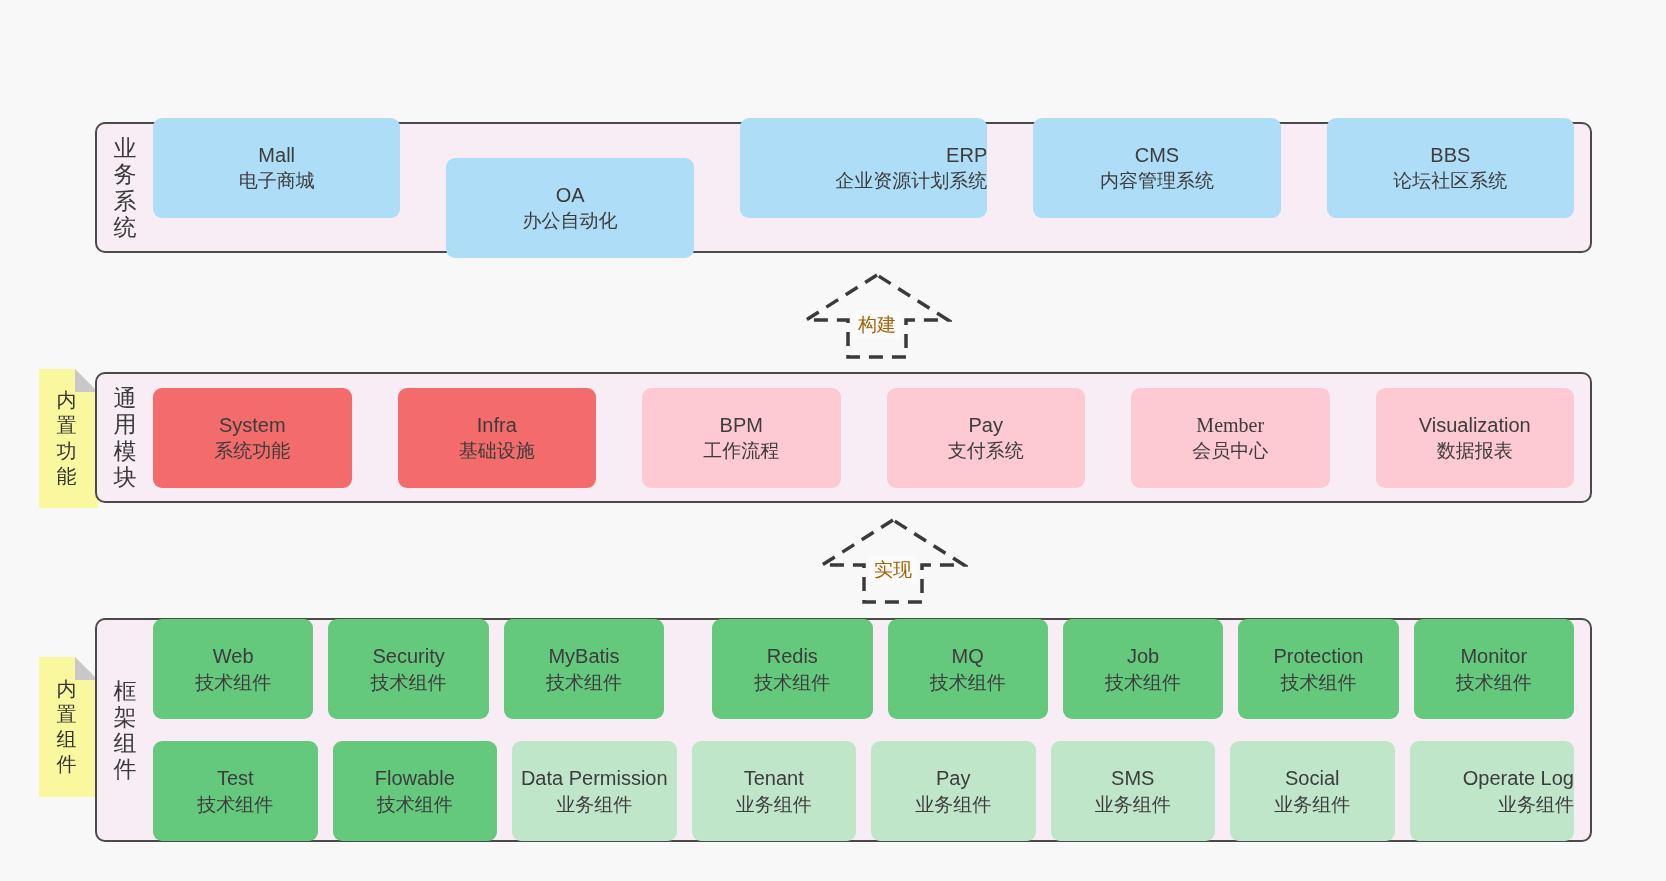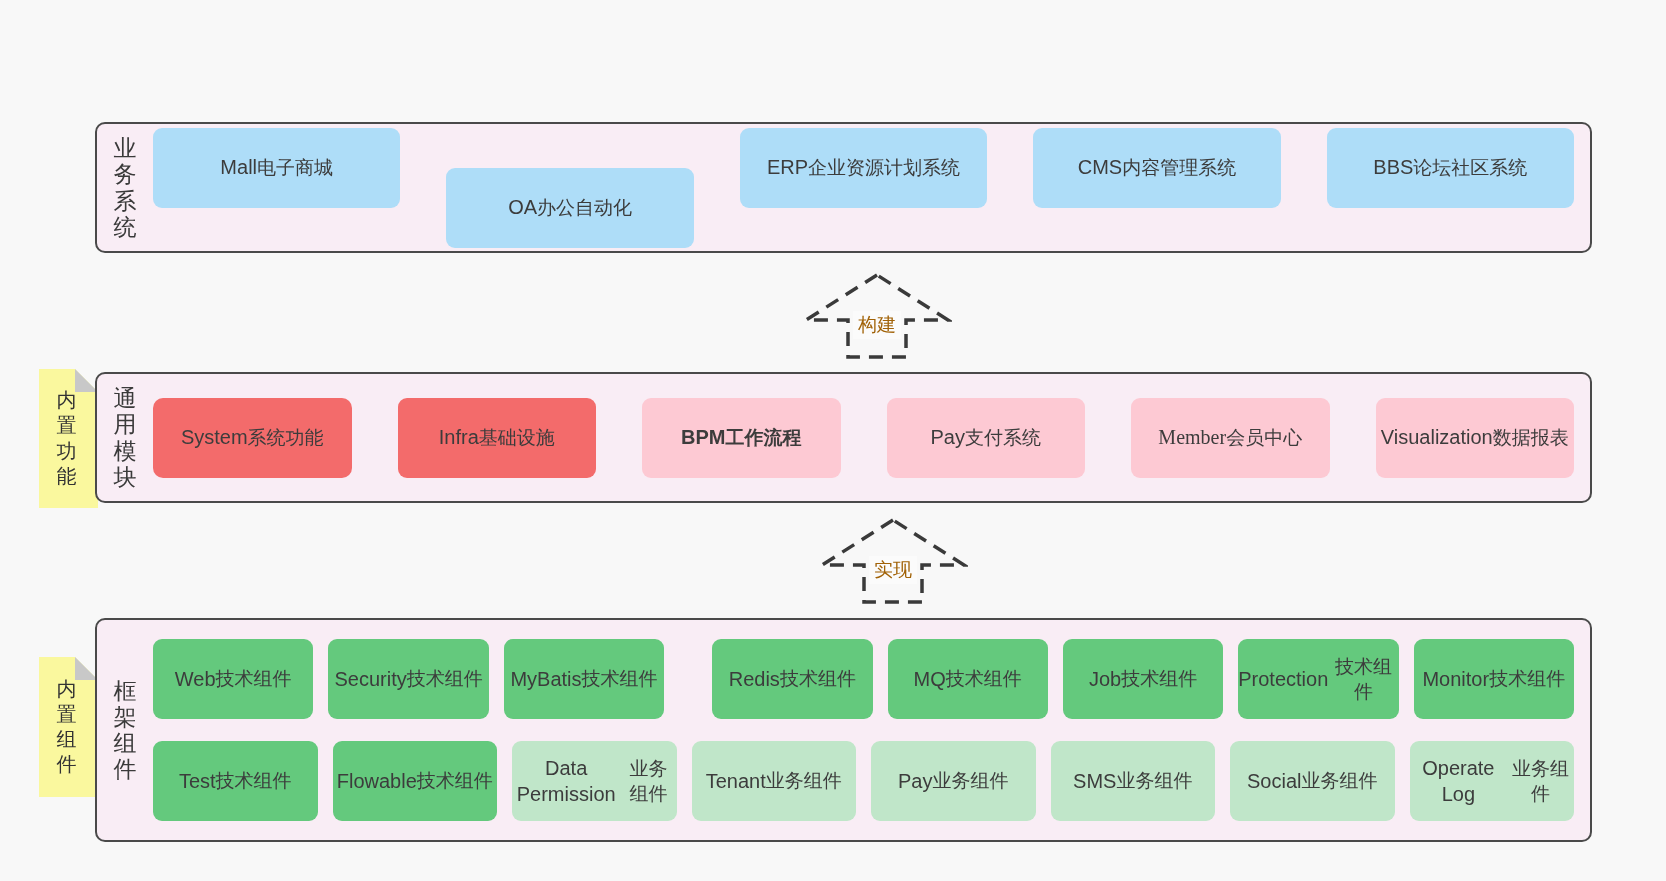--- a/index.html
+++ b/index.html
@@ -20,22 +20,22 @@
     width:56px;flex:0 0 56px;display:flex;align-items:center;justify-content:center;
     font-size:23px;line-height:1.14;white-space:pre-line;text-align:center;color:#3a3a3a;
   }
   .rows{
     flex:1;display:flex;flex-direction:column;justify-content:center;
     gap:22px;margin-right:16px;
   }
   .box-row{display:flex;gap:46px;}
   .box-row.tight{gap:15px;}
   .box{
-    flex:1;height:80px;border-radius:9px;
-    display:flex;flex-direction:row;align-items:center;justify-content:center;
+    flex:1;height:100px;border-radius:9px;
+    display:flex;flex-direction:column;align-items:center;justify-content:center;
     text-align:center;line-height:1.32;overflow:visible;
   }
   .box-name{font-size:20px;}
   .box-desc{font-size:19px;}
   
   .tab{
     position:absolute;left:39px;width:59px;background:#faf89e;z-index:1;
     display:flex;align-items:center;justify-content:center;
   }
   #tab-modules{top:369px;height:139px;}
@@ -105,21 +105,21 @@
     <div class="rows">
         <div class="box-row">
           <div class="box" style="background: rgb(174, 221, 248);">
       <div class="box-name">Mall</div>
       <div class="box-desc">电子商城</div>
     </div>
           <div class="box" style="background: rgb(174, 221, 248); margin-top: 40px;">
       <div class="box-name">OA</div>
       <div class="box-desc">办公自动化</div>
     </div>
-          <div class="box" style="background: rgb(174, 221, 248);">
+          <div class="box" style="background: rgb(174, 221, 248); align-items: flex-end;">
       <div class="box-name">ERP</div>
       <div class="box-desc">企业资源计划系统</div>
     </div>
           <div class="box" style="background: rgb(174, 221, 248);">
       <div class="box-name">CMS</div>
       <div class="box-desc">内容管理系统</div>
     </div>
           <div class="box" style="background: rgb(174, 221, 248);">
       <div class="box-name">BBS</div>
       <div class="box-desc">论坛社区系统</div>
@@ -128,29 +128,29 @@
       </div>
   </section>
 
   <section class="panel" id="panel-modules">
     <div class="side-label">通
 用
 模
 块</div>
     <div class="rows">
         <div class="box-row">
-          <div class="box" style="background: rgb(243, 107, 107); border-radius: 10px;">
+          <div class="box" style="background: rgb(243, 107, 107);">
       <div class="box-name">System</div>
       <div class="box-desc">系统功能</div>
     </div>
           <div class="box" style="background: rgb(243, 107, 107);">
       <div class="box-name">Infra</div>
       <div class="box-desc">基础设施</div>
     </div>
-          <div class="box" style="background: rgb(253, 201, 211); font-weight: bold;">
+          <div class="box" style="background: rgb(253, 201, 211);">
       <div class="box-name">BPM</div>
       <div class="box-desc">工作流程</div>
     </div>
           <div class="box" style="background: rgb(253, 201, 211);">
       <div class="box-name">Pay</div>
       <div class="box-desc">支付系统</div>
     </div>
           <div class="box" style="background: rgb(253, 201, 211); font-family: Liberation Serif, serif;">
       <div class="box-name">Member</div>
       <div class="box-desc">会员中心</div>
@@ -225,21 +225,21 @@
       <div class="box-desc">业务组件</div>
     </div>
           <div class="box" style="background: rgb(192, 230, 201);">
       <div class="box-name">SMS</div>
       <div class="box-desc">业务组件</div>
     </div>
           <div class="box" style="background: rgb(192, 230, 201);">
       <div class="box-name">Social</div>
       <div class="box-desc">业务组件</div>
     </div>
-          <div class="box" style="background: rgb(192, 230, 201);">
+          <div class="box" style="background: rgb(192, 230, 201); align-items: flex-end;">
       <div class="box-name">Operate Log</div>
       <div class="box-desc">业务组件</div>
     </div>
         </div>
       </div>
   </section>
 
 </div>
 
 </body></html>

